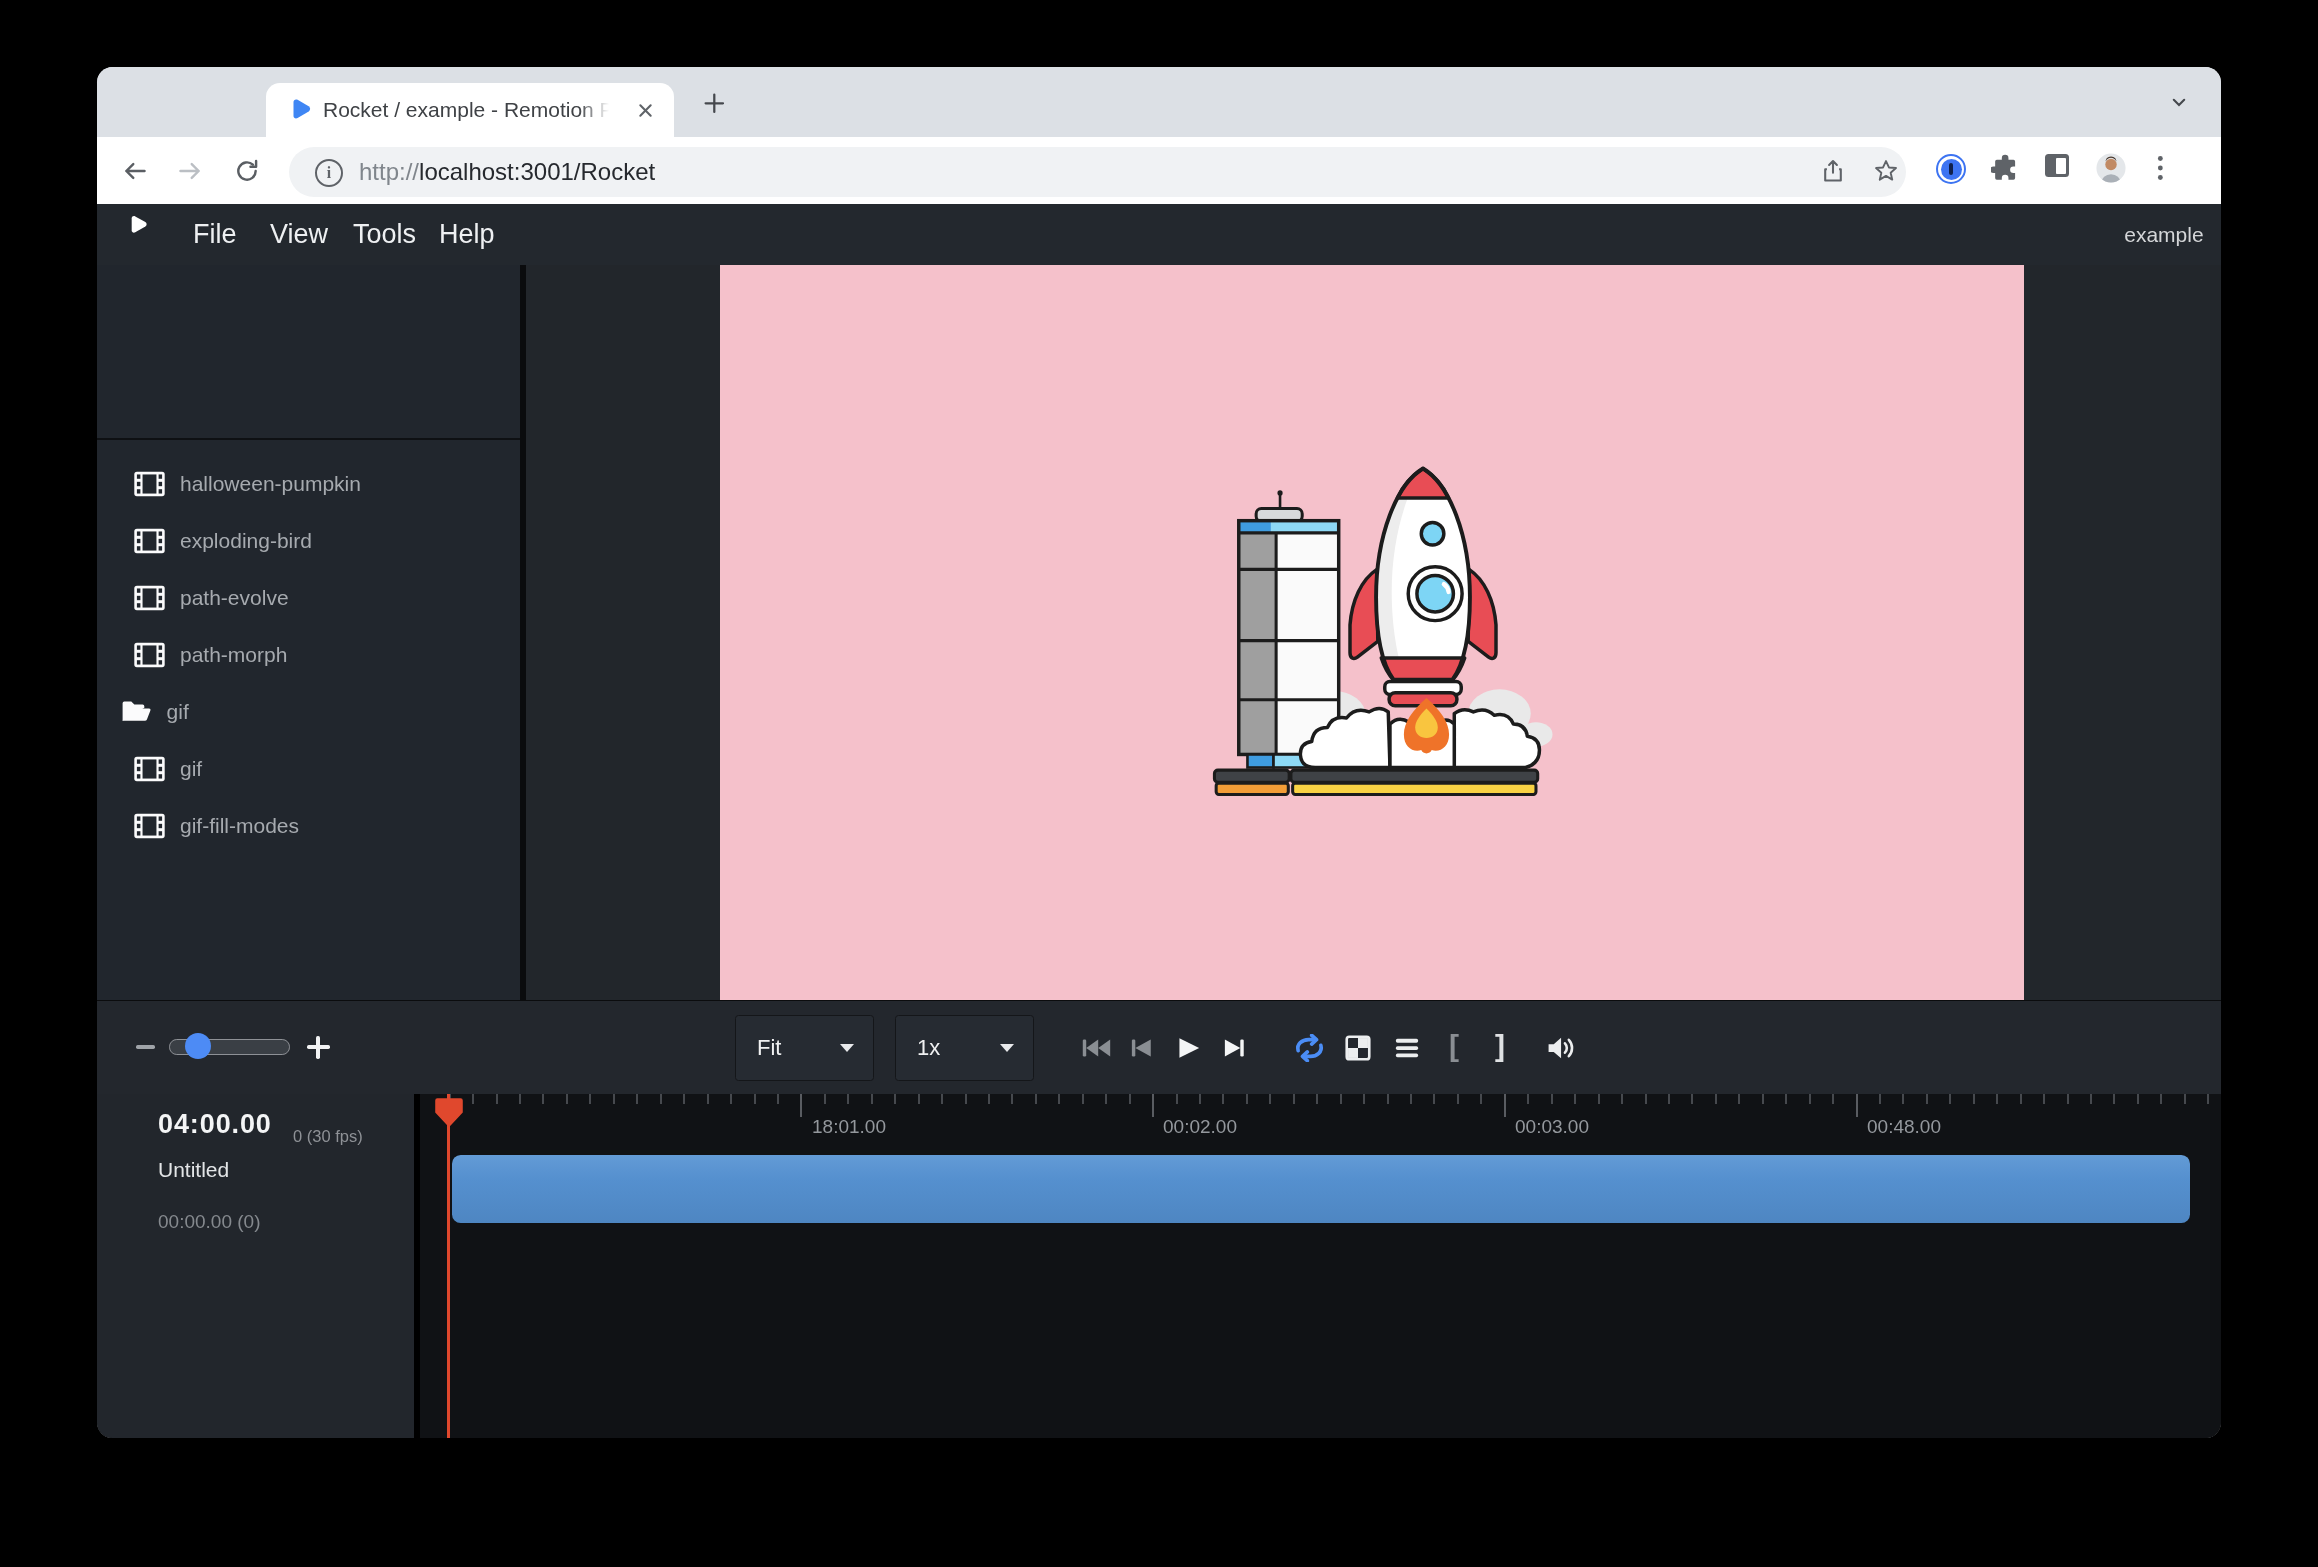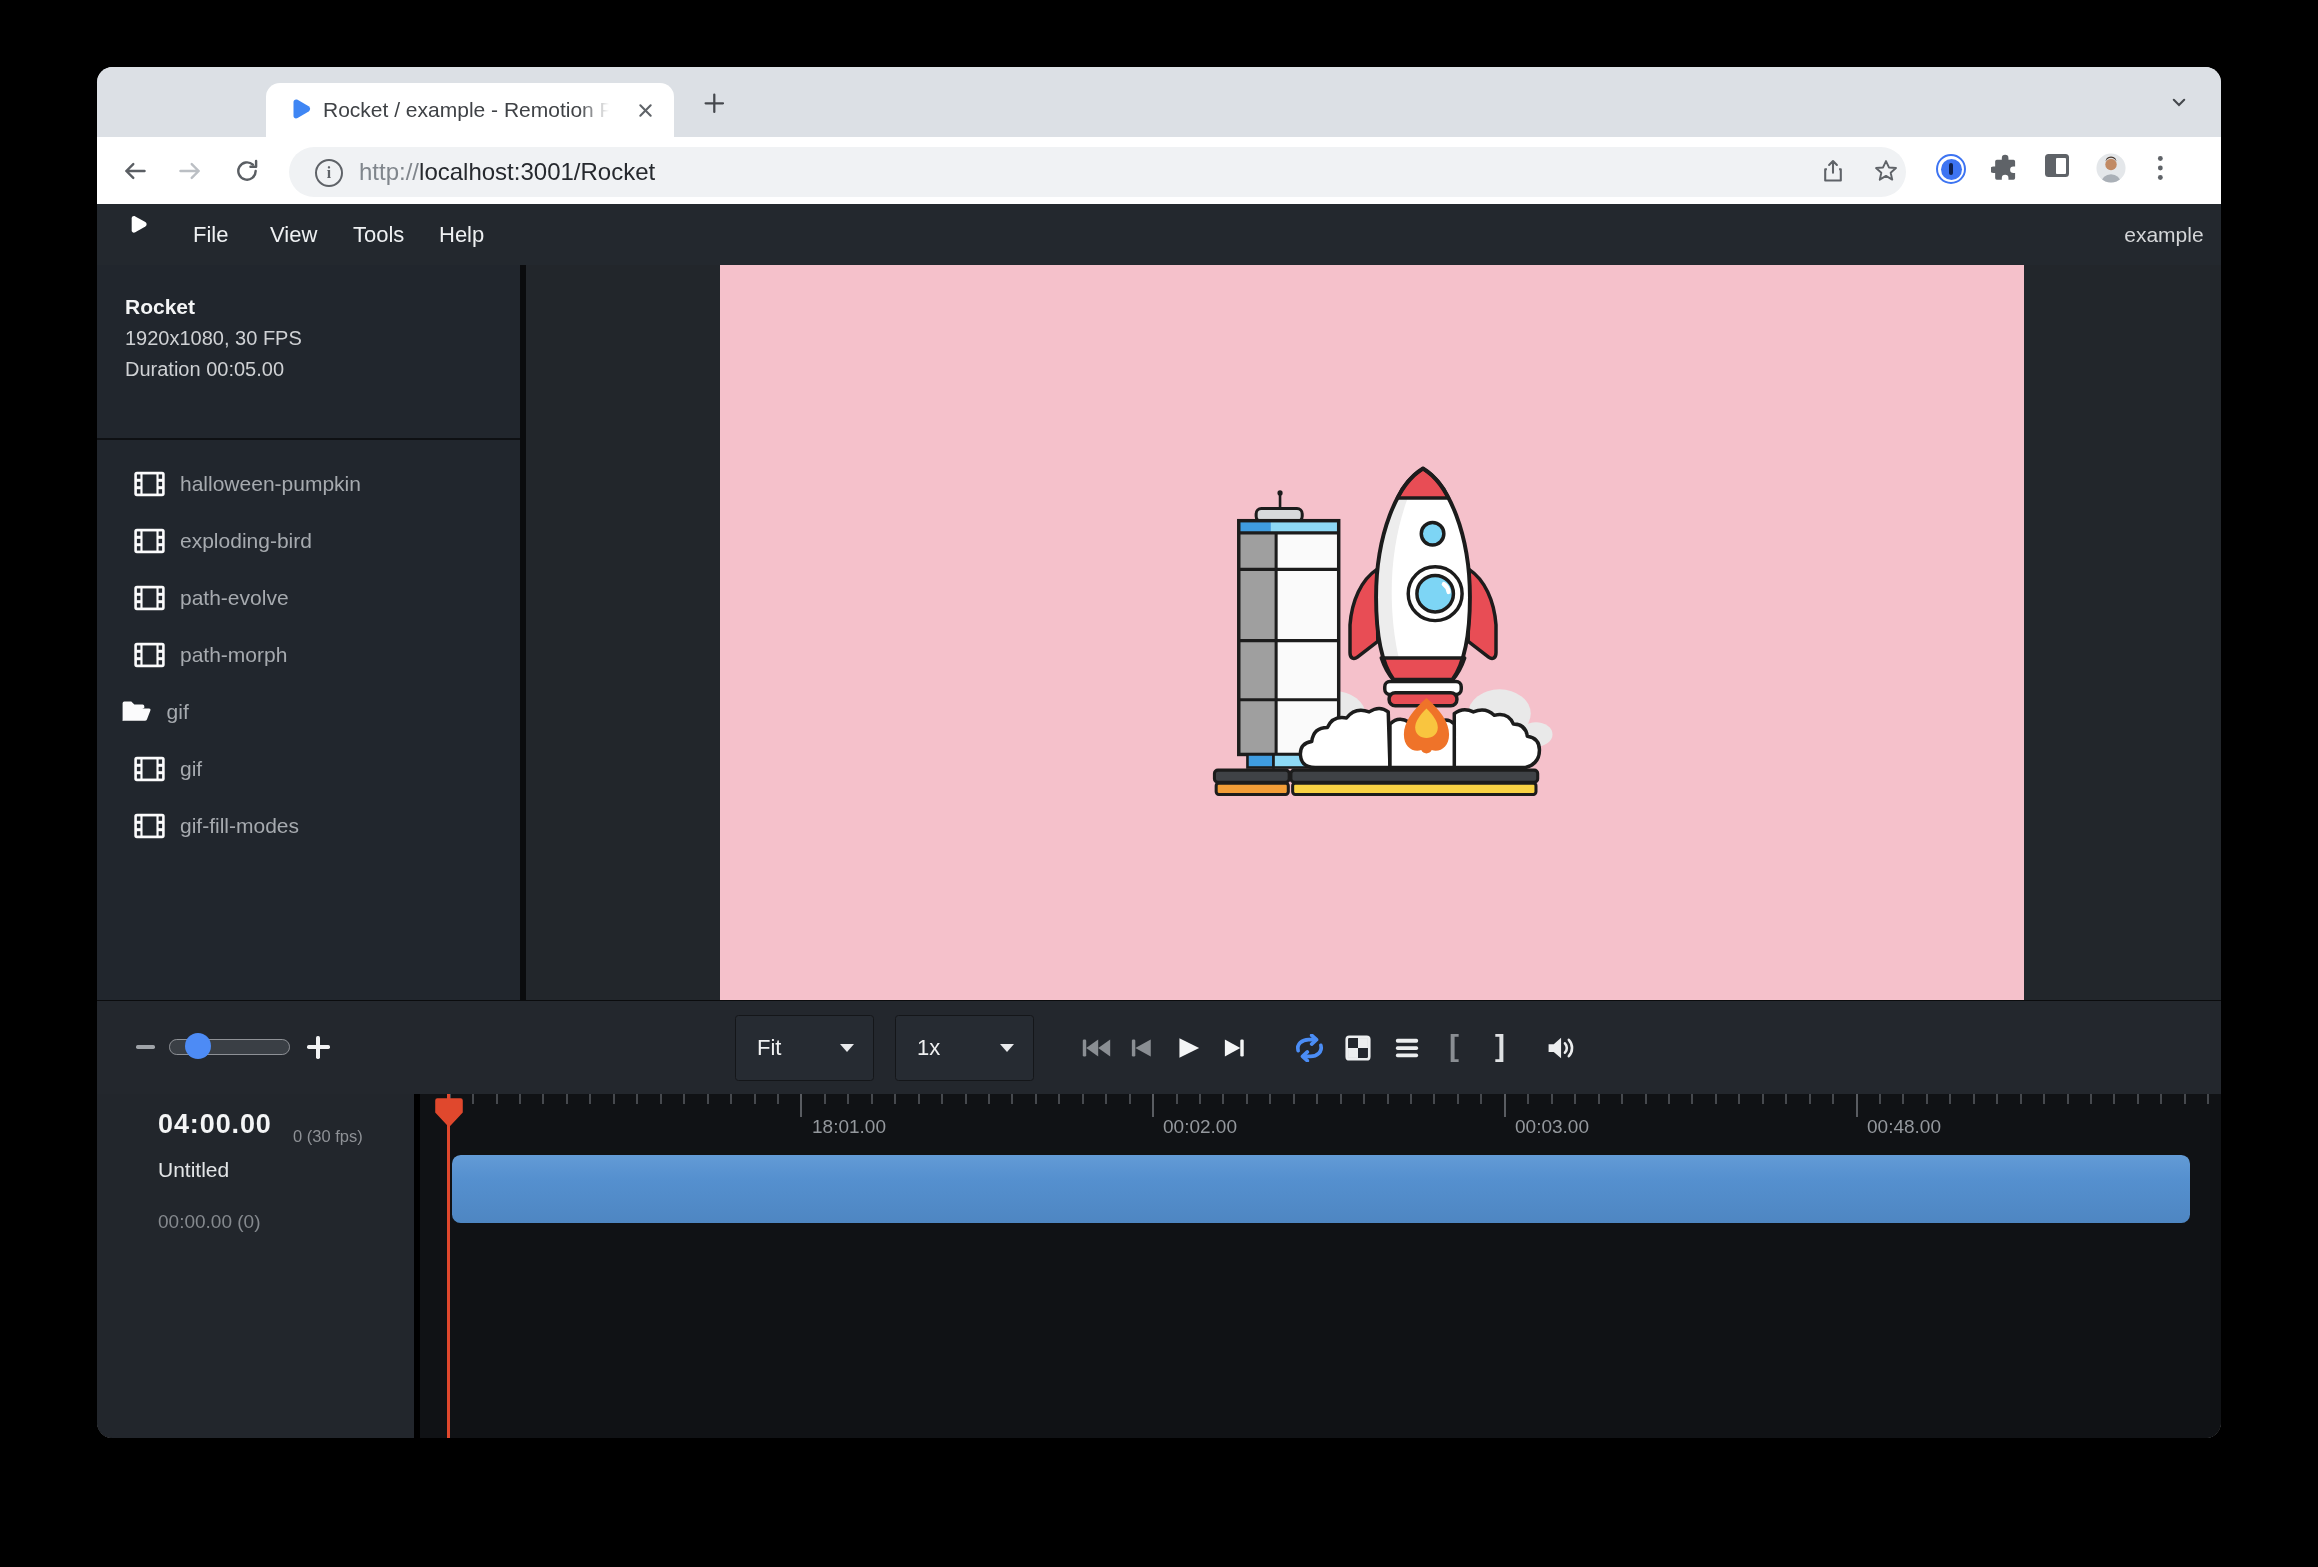--- a/index.html
+++ b/index.html
@@ -32,21 +32,21 @@
           font-family:"Liberation Serif",serif;font-weight:bold;}
   .url-text{position:absolute;left:70px;top:11.3px;font-size:24px;white-space:nowrap;}
   .url-scheme{color:#80868c;}
   .url-host{color:#26292e;}
   .pill-icon{position:absolute;top:11.3px;width:26px;height:26px;}
   .chrome-right{position:absolute;top:17.4px;}
 
   
   .menubar{position:absolute;left:0;top:137px;width:100%;height:61px;background:#23282e;}
   .menubar .logo{position:absolute;left:30px;top:9.6px;width:22.6px;height:22.6px;}
-  .menu-item{position:absolute;top:0;height:61px;line-height:61px;color:#eef0f2;font-size:22px;
+  .menu-item{position:absolute;top:0;height:61px;line-height:61px;color:#eef0f2;font-size:27px;
              padding:0 12px;}
   .menu-right{position:absolute;right:17.4px;top:0;height:61px;line-height:61px;color:#d4d6d8;
               font-size:21px;}
 
   
   .main{position:absolute;left:0;top:198px;width:100%;height:735px;background:#22262b;}
   .sidebar{position:absolute;left:0;top:0;width:423px;height:735px;background:#21262d;
            border-right:6px solid #0a0b0d;overflow:hidden;}
   .side-info{position:absolute;left:28px;top:26px;}
   .side-title{font-size:21px;font-weight:bold;color:#f4f5f6;line-height:32px;}
@@ -192,25 +192,20 @@
       </svg>
       <div class="menu-item" style="left:84px">File</div>
       <div class="menu-item" style="left:161px">View</div>
       <div class="menu-item" style="left:244px">Tools</div>
       <div class="menu-item" style="left:330px">Help</div>
       <div class="menu-right">example</div>
     </div>
 
     <div class="main">
       <div class="sidebar">
-        <div class="side-info">
-          <div class="side-title">Rocket</div>
-          <div class="side-meta">1920x1080, 30 FPS</div>
-          <div class="side-meta">Duration 00:05.00</div>
-        </div>
         <div class="side-divider"></div>
         <div class="side-list">
             <div class="side-item">
   <svg class="icn" width="33" height="28" viewBox="0 0 38 32">
     <rect x="1.5" y="2" width="35" height="28" rx="3" fill="#fbfbfc"></rect>
     <rect x="11" y="5" width="16" height="22" fill="#21262d"></rect>
     <rect x="4.5" y="5" width="4" height="5" fill="#21262d"></rect>
     <rect x="4.5" y="13.5" width="4" height="5" fill="#21262d"></rect>
     <rect x="4.5" y="22" width="4" height="5" fill="#21262d"></rect>
     <rect x="29.5" y="5" width="4" height="5" fill="#21262d"></rect>

